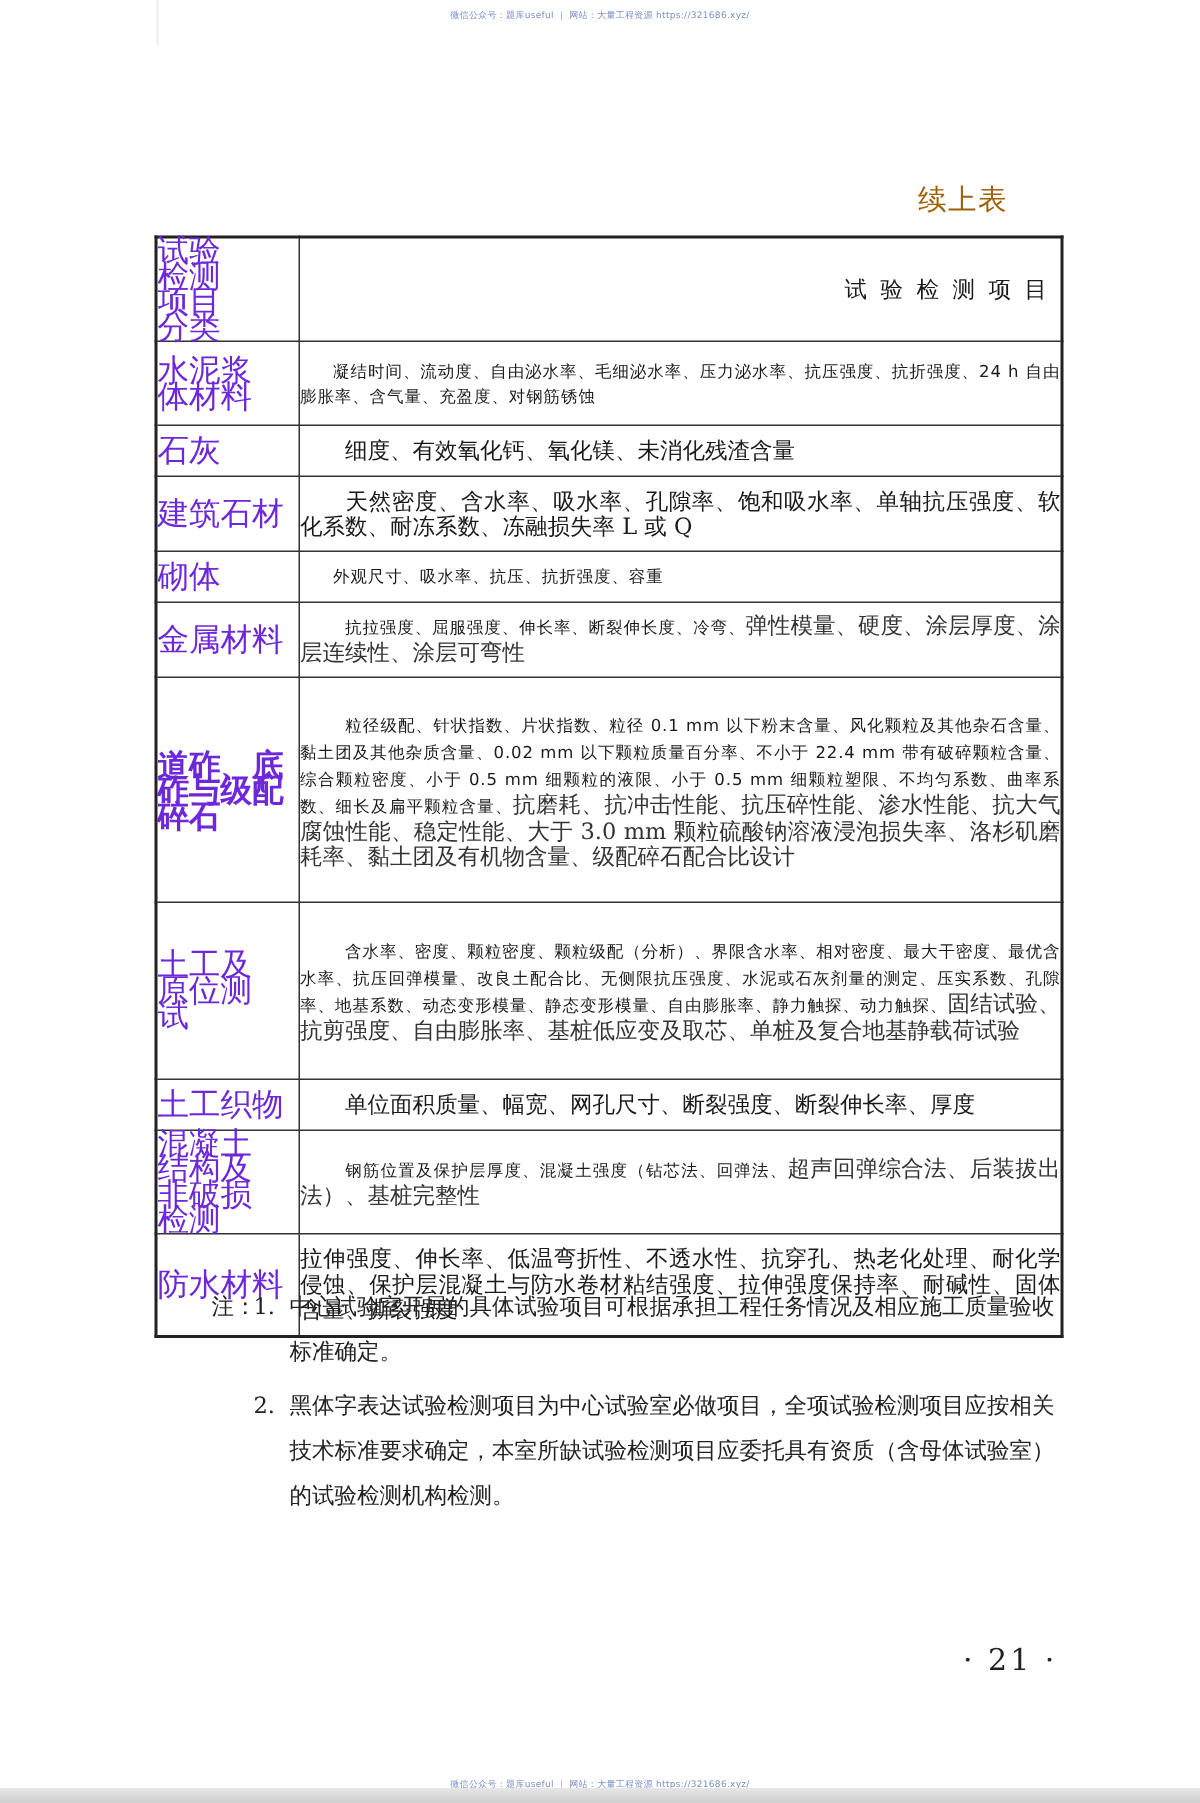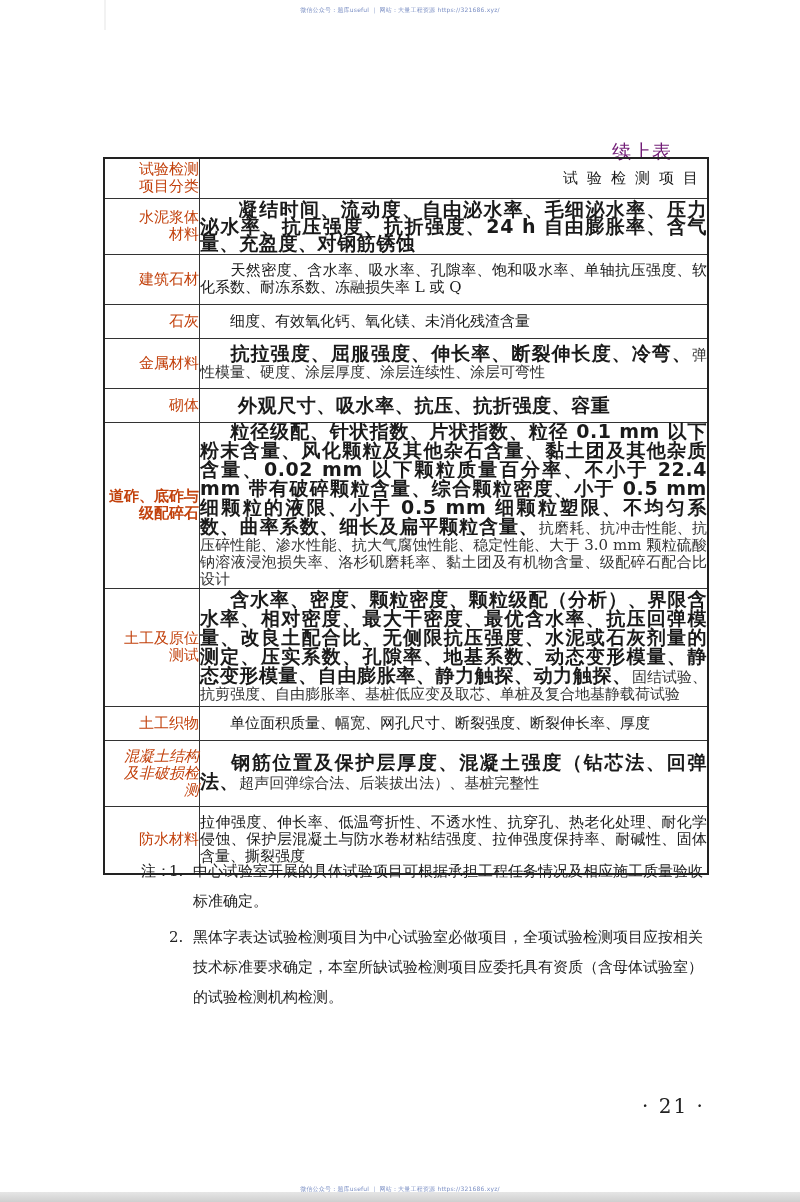--- a/index.html
+++ b/index.html
@@ -18,42 +18,42 @@
     .wm.bottom { top:1185px; }
     .bottom-strip {
       position:absolute; left:0; top:1192px; width:800px; height:10px;
       background:linear-gradient(#e6e6e6,#cfcfcf);
     }
     .left-shade {
       position:absolute; left:104px; top:0; width:2px; height:30px;
       background:#f2f2f2;
     }
     .cont {
-      position:absolute; left:612px; top:139px;
-      font-size:19px; letter-spacing:1px; color:#701a75;
+      position:absolute; left:612px; top:120px;
+      font-size:19px; letter-spacing:1px; color:#a16207;
     }
     table.main {
       position:absolute; left:103px; top:157px; width:606px;
       border-collapse:collapse;
       border:2px solid #222;
       font-size:15px; line-height:17px;
     }
     table.main td {
       border:1px solid #333; vertical-align:middle; padding:0;
     }
     td.cat {
-      width:94px; text-align:right; color:#c2410c;
-      font-size:15px; line-height:17px;
+      width:94px; text-align:left; color:#6d28d9;
+      font-size:21px; line-height:17px;
     }
     td.items {
       padding:2px 8px 2px 7px; text-align:justify; color:#1a1a1a;
     }
     td.items .indent { display:inline-block; width:2em; }
     td.hdr-items { text-align:right; letter-spacing:9px; font-size:15px; }
-    .bold { font-weight:bold; font-family:"DejaVu Sans","Liberation Sans",sans-serif; font-size:19px; letter-spacing:0.6px; }
+    .bold { font-weight:normal; font-family:"DejaVu Sans","Liberation Sans",sans-serif; font-size:11px; letter-spacing:0.6px; }
     .light { color:#333; }
     .notes {
       position:absolute; left:141px; top:856px; width:570px;
       font-size:15px; line-height:30px; color:#222;
     }
     .note { position:relative; padding-left:52px; }
     .note .lbl { position:absolute; left:0; top:0; }
     .note .num { position:absolute; left:28px; top:0; }
     .pageno {
       position:absolute; left:642px; top:1078px;
@@ -75,57 +75,57 @@
       <span style="display:inline-block;width:62px;">试验检测项目分类</span>
     </td>
     <td class="items hdr-items">试验检测项目</td>
   </tr>
 
   <tr style="height:56px;margin-top:32px;">
     <td class="cat"><span style="display:inline-block;width:64px;">水泥浆体材料</span></td>
     <td class="items bold"><span class="indent"></span><span>凝结时间、流动度、自由泌水率、毛细泌水率、压力泌水率、抗压强度、抗折强度、24 h 自由膨胀率、含气量、充盈度、对钢筋锈蚀</span></td>
   </tr>
 
+  <tr style="height:34px;">
+    <td class="cat">石灰</td>
+    <td class="items"><span class="indent"></span><span>细度、有效氧化钙、氧化镁、未消化残渣含量</span></td>
+  </tr>
+
   <tr style="height:50px;">
     <td class="cat">建筑石材</td>
     <td class="items"><span class="indent"></span><span>天然密度、含水率、吸水率、孔隙率、饱和吸水率、单轴抗压强度、软化系数、耐冻系数、冻融损失率 L 或 Q</span></td>
   </tr>
 
   <tr style="height:34px;">
-    <td class="cat">石灰</td>
-    <td class="items"><span class="indent"></span><span>细度、有效氧化钙、氧化镁、未消化残渣含量</span></td>
+    <td class="cat">砌体</td>
+    <td class="items bold"><span class="indent"></span><span>外观尺寸、吸水率、抗压、抗折强度、容重</span></td>
   </tr>
 
   <tr style="height:50px;">
     <td class="cat">金属材料</td>
     <td class="items"><span class="indent"></span><span class="bold">抗拉强度、屈服强度、伸长率、断裂伸长度、冷弯、</span><span class="light">弹性模量、硬度、涂层厚度、涂层连续性、涂层可弯性</span></td>
-  </tr>
-
-  <tr style="height:34px;">
-    <td class="cat">砌体</td>
-    <td class="items bold"><span class="indent"></span><span>外观尺寸、吸水率、抗压、抗折强度、容重</span></td>
   </tr>
 
   <tr style="height:150px;">
     <td class="cat"><span style="display:inline-block;width:94px;font-weight:bold;">道砟、底砟与级配碎石</span></td>
     <td class="items"><span class="indent"></span><span class="bold">粒径级配、针状指数、片状指数、粒径 0.1 mm 以下粉末含量、风化颗粒及其他杂石含量、黏土团及其他杂质含量、0.02 mm 以下颗粒质量百分率、不小于 22.4 mm 带有破碎颗粒含量、综合颗粒密度、小于 0.5 mm 细颗粒的液限、小于 0.5 mm 细颗粒塑限、不均匀系数、曲率系数、细长及扁平颗粒含量、</span><span class="light">抗磨耗、抗冲击性能、抗压碎性能、渗水性能、抗大气腐蚀性能、稳定性能、大于 3.0 mm 颗粒硫酸钠溶液浸泡损失率、洛杉矶磨耗率、黏土团及有机物含量、级配碎石配合比设计</span></td>
   </tr>
 
   <tr style="height:118px;">
     <td class="cat"><span style="display:inline-block;width:78px;">土工及原位测试</span></td>
     <td class="items"><span class="indent"></span><span class="bold">含水率、密度、颗粒密度、颗粒级配（分析）、界限含水率、相对密度、最大干密度、最优含水率、抗压回弹模量、改良土配合比、无侧限抗压强度、水泥或石灰剂量的测定、压实系数、孔隙率、地基系数、动态变形模量、静态变形模量、自由膨胀率、静力触探、动力触探、</span><span class="light">固结试验、抗剪强度、自由膨胀率、基桩低应变及取芯、单桩及复合地基静载荷试验</span></td>
   </tr>
 
   <tr style="height:34px;">
     <td class="cat">土工织物</td>
     <td class="items"><span class="indent"></span><span>单位面积质量、幅宽、网孔尺寸、断裂强度、断裂伸长率、厚度</span></td>
   </tr>
 
   <tr style="height:66px;">
-    <td class="cat"><span style="display:inline-block;width:78px;font-style:italic;">混凝土结构及非破损检测</span></td>
+    <td class="cat"><span style="display:inline-block;width:78px;">混凝土结构及非破损检测</span></td>
     <td class="items"><span class="indent"></span><span class="bold">钢筋位置及保护层厚度、混凝土强度（钻芯法、回弹法、</span><span class="light">超声回弹综合法、后装拔出法）、基桩完整性</span></td>
   </tr>
 
   <tr style="height:68px;">
     <td class="cat">防水材料</td>
     <td class="items light"><span>拉伸强度、伸长率、低温弯折性、不透水性、抗穿孔、热老化处理、耐化学侵蚀、保护层混凝土与防水卷材粘结强度、拉伸强度保持率、耐碱性、固体含量、撕裂强度</span></td>
   </tr>
 </tbody>
   </table>
 

